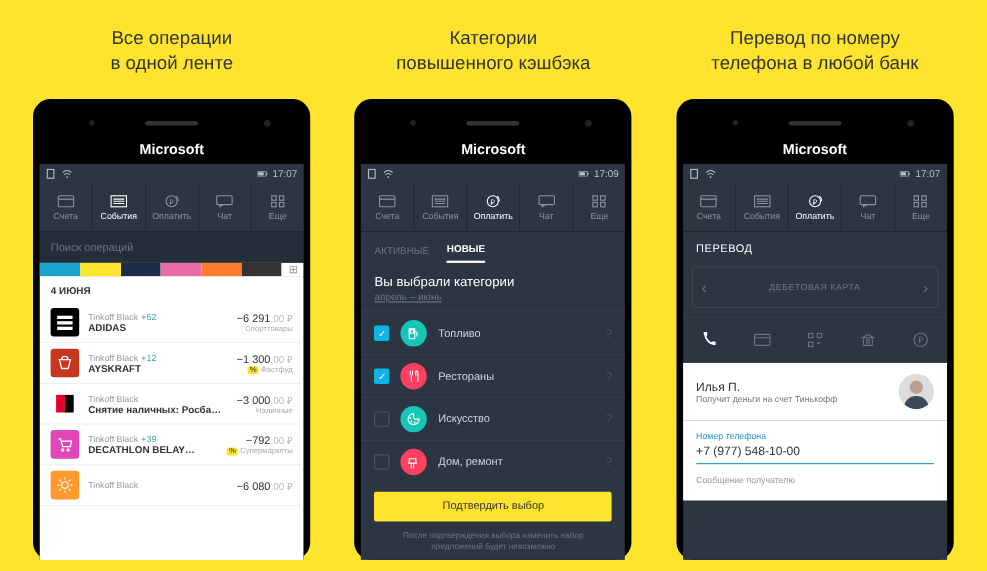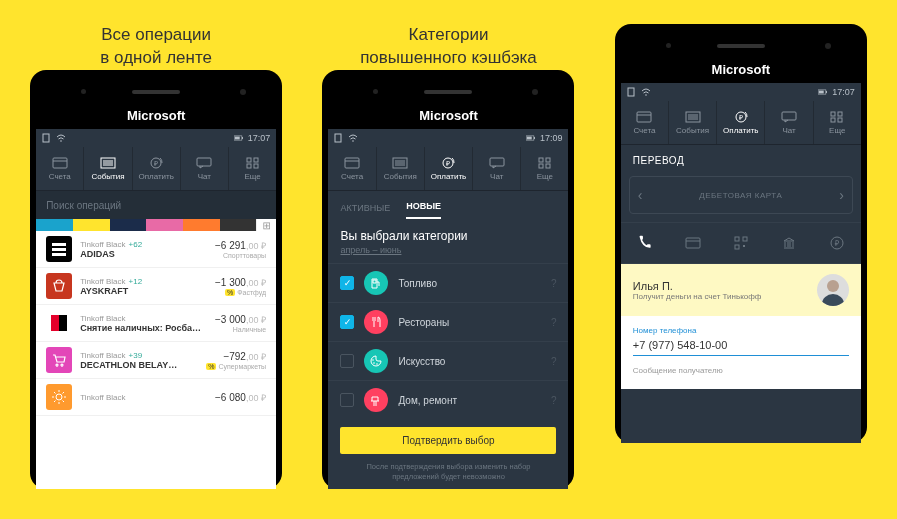--- a/index.html
+++ b/index.html
@@ -1,19 +1,19 @@
 <!DOCTYPE html>
 <html><head>
 <meta charset="utf-8">
 <style>
 * { margin: 0; padding: 0; box-sizing: border-box; font-family: 'Segoe UI', Arial, sans-serif; }
 body { background: #ffe42d; width: 897px; height: 519px; overflow: hidden; position: relative; }
 .container { display: flex; justify-content: space-around; padding: 24px 20px 0; gap: 20px; }
 .column { flex: 1; display: flex; flex-direction: column; align-items: center; }
-.heading { text-align: center; font-size: 17px; color: #333; font-weight: 400; line-height: 1.35; min-height: 46px; }
+.heading { text-align: center; font-size: 17px; color: #333; font-weight: 400; line-height: 1.35; margin-bottom: 20px; min-height: 46px; }
 .phone { width: 252px; background: #000; border-radius: 16px; padding: 8px 6px 0; position: relative; }
 .phone-top { height: 28px; display: flex; justify-content: center; align-items: center; position: relative; }
 .speaker { width: 48px; height: 4px; background: #333; border-radius: 2px; }
 .cam { position: absolute; right: 30px; top: 11px; width: 6px; height: 6px; border-radius: 50%; background: #222; }
 .dot { position: absolute; left: 45px; top: 11px; width: 5px; height: 5px; border-radius: 50%; background: #222; }
 .brand { color: #fff; text-align: center; font-size: 13px; font-weight: 600; margin: 2px 0 6px; }
 .screen { background: #2b3642; height: 360px; overflow: hidden; position: relative; }
 .statusbar { height: 18px; background: #2b3642; display: flex; align-items: center; padding: 0 6px; color: #b8c0c8; font-size: 9px; }
 .sb-left { display: flex; gap: 4px; }
 .sb-right { margin-left: auto; display: flex; gap: 4px; align-items: center; }
@@ -59,21 +59,21 @@
 .transfer-hdr { color: #fff; font-size: 10px; font-weight: 400; padding: 10px 12px 6px; letter-spacing: 0.5px; }
 .card-box { margin: 4px 8px; border: 1px solid #3d4854; border-radius: 4px; padding: 10px 8px; position: relative; display: flex; align-items: center; }
 .card-center { flex: 1; text-align: center; }
 .card-label { color: #6b7680; font-size: 8px; letter-spacing: 0.5px; }
 .card-amt { color: #fff; font-size: 18px; margin-top: 2px; }
 .card-amt .dec { font-size: 12px; }
 .chev { color: #6b7680; font-size: 14px; }
 .method-row { display: flex; padding: 6px 0; border-top: 1px solid #343f4b; border-bottom: 1px solid #343f4b; margin-top: 8px; }
 .method { flex: 1; display: flex; align-items: center; justify-content: center; height: 28px; color: #6b7680; }
 .method.active { color: #fff; }
-.yellow-block { background: #fef9c3; padding: 10px 12px; display: flex; align-items: center; }
+.yellow-block { background: #ffffff; padding: 10px 12px; display: flex; align-items: center; }
 .yb-text { flex: 1; }
 .yb-name { font-size: 11px; color: #333; font-weight: 500; }
 .yb-sub { font-size: 8px; color: #777; }
 .avatar { width: 32px; height: 32px; border-radius: 50%; background: #ddd; overflow: hidden; }
 .white3 { background: #fff; padding: 10px 12px; }
 .fld-label { font-size: 8px; color: #1f8fd6; margin-bottom: 4px; }
 .fld-val { font-size: 11px; color: #333; padding-bottom: 4px; border-bottom: 1px solid #1f8fd6; margin-bottom: 10px; }
 </style>
 </head>
 <body>
@@ -169,20 +169,21 @@
               <span style="background: rgb(26, 163, 204);"></span>
               <span style="background: rgb(255, 228, 45);"></span>
               <span style="background: rgb(27, 44, 74);"></span>
               <span style="background: rgb(232, 106, 166);"></span>
               <span style="background: rgb(255, 123, 46);"></span>
               <span style="background: rgb(51, 51, 51);"></span>
             </div>
       <div class="add-btn">⊞</div>
     </div>
     <div class="white-area">
+      <div class="date-hdr">4 ИЮНЯ</div>
       <div id="txnlist">
               <div class="txn">
                 <div class="txn-ico" style="background:#000">
                   <svg width="18" height="18">
                     <rect x="2" y="3" width="14" height="3" fill="#fff"></rect>
                     <rect x="2" y="8" width="14" height="3" fill="#fff"></rect>
                     <rect x="2" y="13" width="14" height="3" fill="#fff"></rect>
                   </svg>
                 </div>
     <div class="txn-body">
@@ -418,20 +419,21 @@
     <div class="cat-q">?</div>
             </div>
           </div>
     <div class="confirm-btn">Подтвердить выбор</div>
     <div class="confirm-note">После подтверждения выбора изменить набор предложений будет невозможно</div>
   </div>
 </div>
 </div>
 
 <div class="column">
+<div class="heading">Перевод по номеру<br>телефона в любой банк</div>
 <div class="phone">
   <div class="phone-top">
           <div class="dot"></div>
           <div class="speaker"></div>
           <div class="cam"></div>
         </div>
   <div class="brand">Microsoft</div>
   <div class="screen">
     <div class="statusbar">
       <div class="sb-left">

